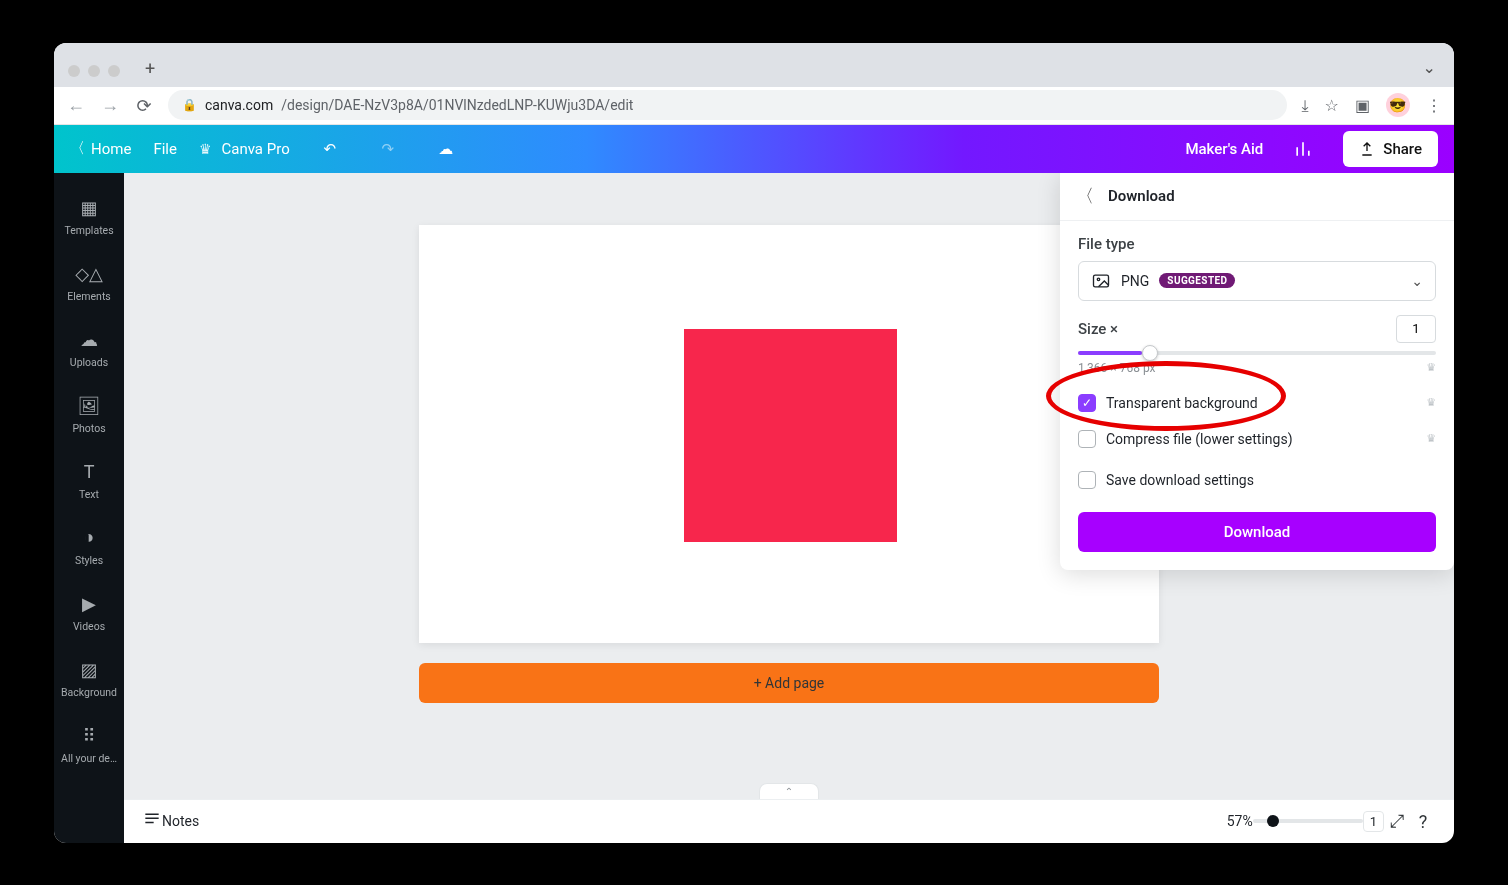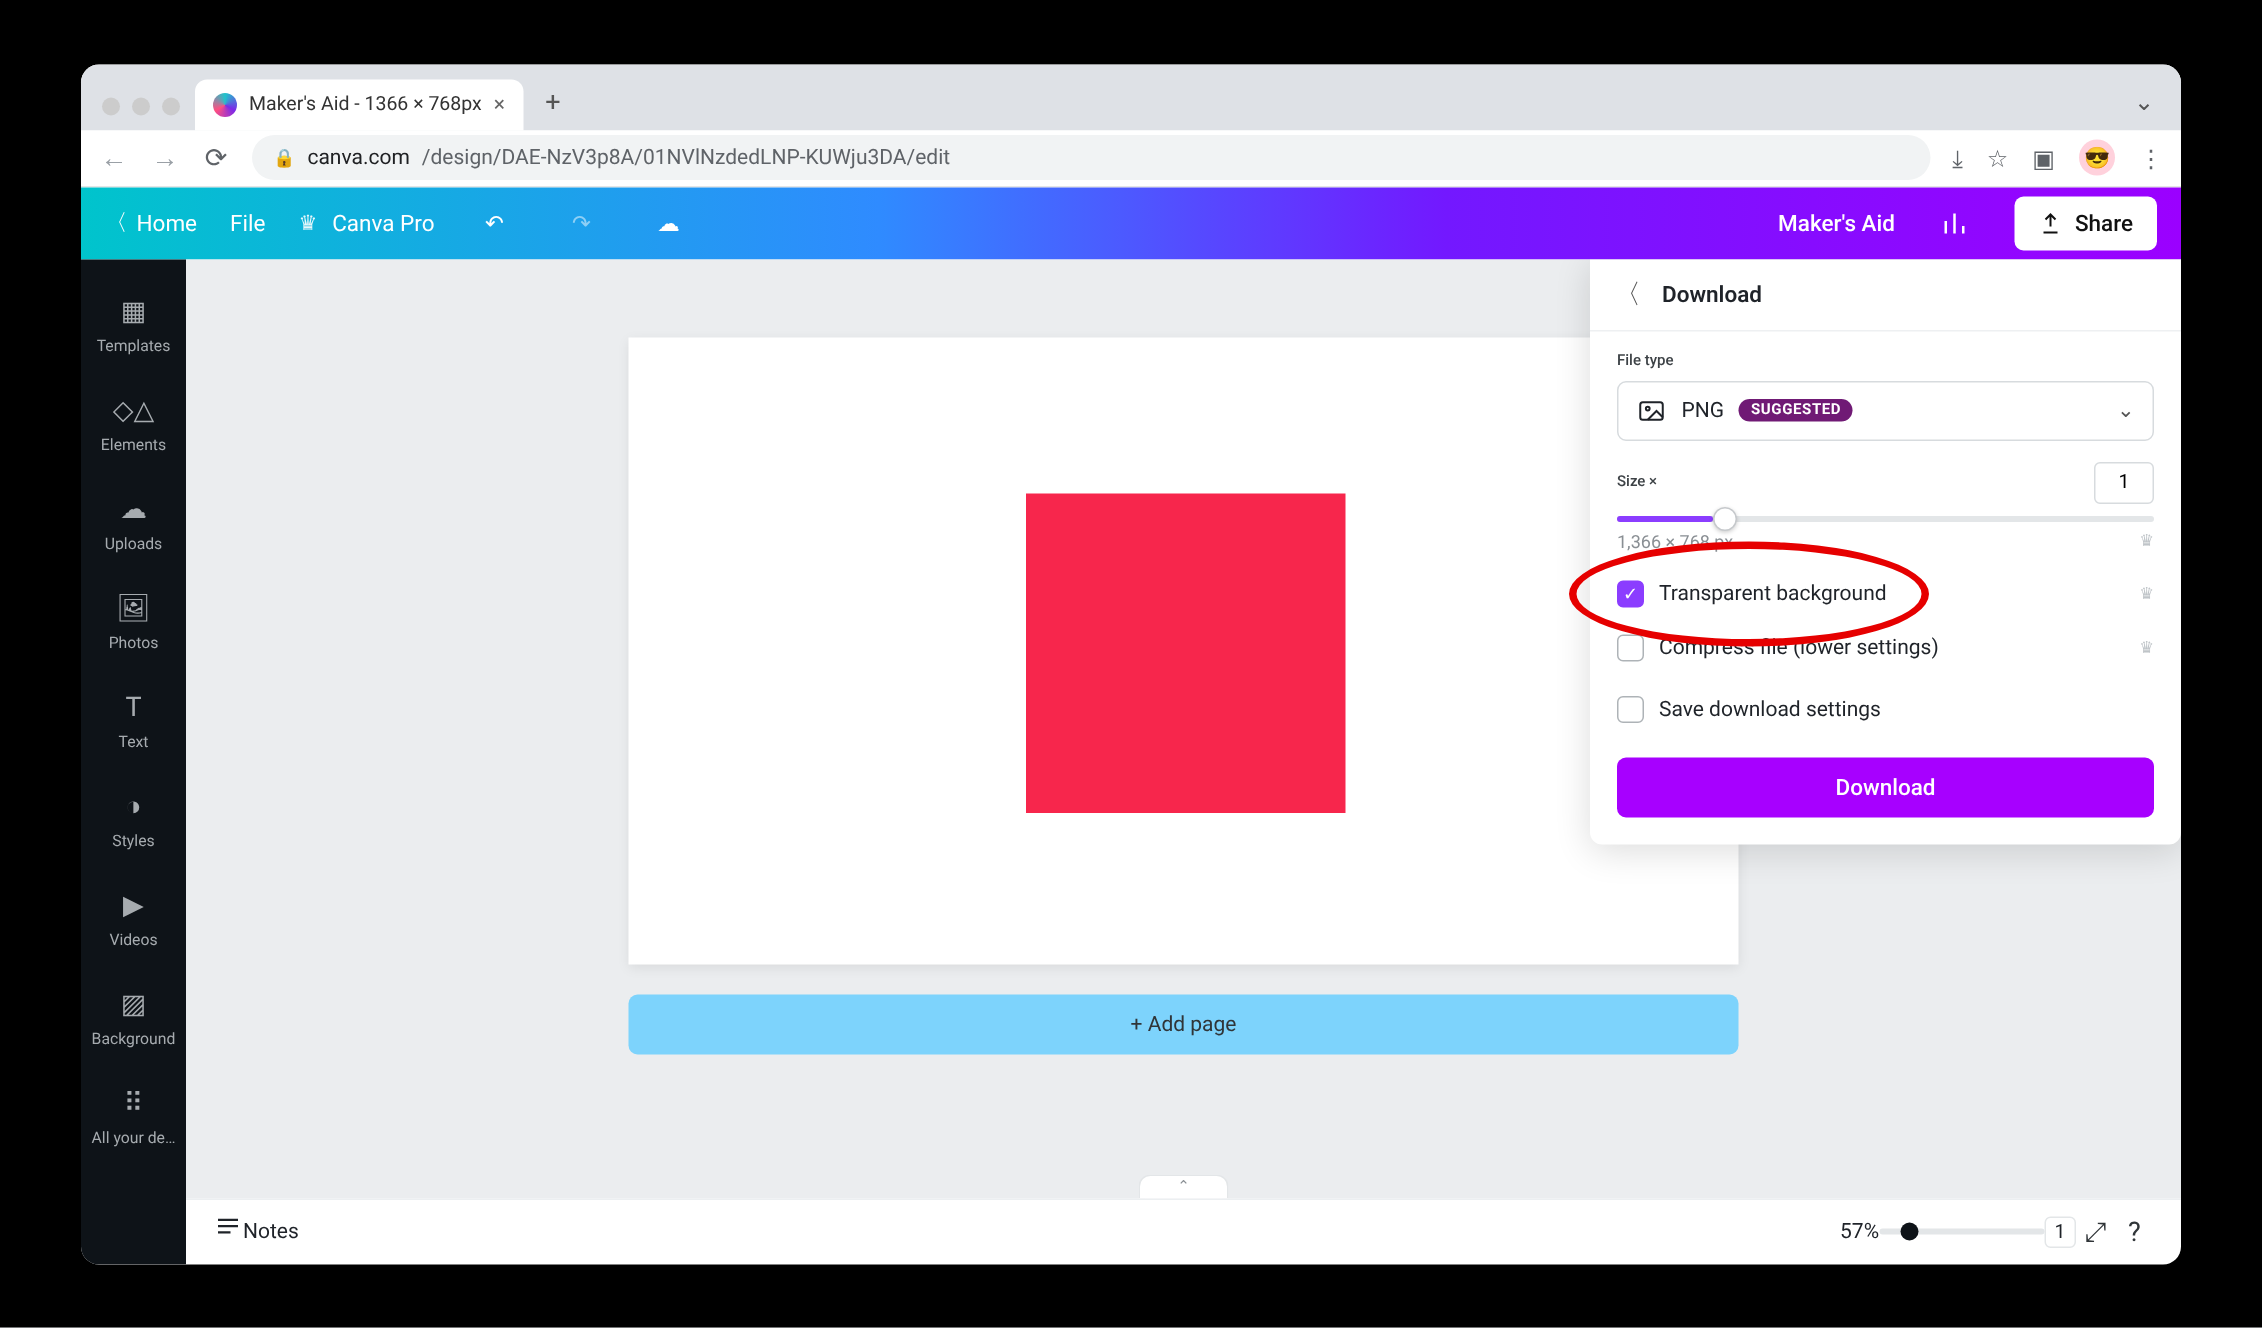--- a/index.html
+++ b/index.html
@@ -44,36 +44,36 @@
   .navitemph { display:flex; align-items:center; justify-content:center; font-size:18px;}
 
   .maincol { flex:1; display:flex; flex-direction:column; min-width:0; }
   .contextbar { height:48px; border-bottom:1px solid #eceff1; display:flex; align-items:center; padding:0 18px; gap:20px; font-size:15px; color:#1f2329;}
   .ctxitem { display:flex; align-items:center; gap:8px; }
   .divider { width:1px; height:26px; background:#e3e6e8; }
 
   .canvasarea { flex:1; background:#ebedef; position:relative; overflow:hidden; display:flex; flex-direction:column; align-items:center; }
   .page { width:740px; height:418px; background:#fff; margin-top:52px; box-shadow:0 2px 8px rgba(0,0,0,.08); position:relative;}
   .redsq { position:absolute; left:265px; top:104px; width:213px; height:213px; background:#f7264c; }
-  .addpage { width:740px; height:40px; margin-top:20px; background:#7dd3fc; border-radius:6px; display:flex; align-items:center; justify-content:center; font-size:14px; color:#303538; }
+  .addpage { width:740px; height:40px; margin-top:20px; background:#f97316; border-radius:6px; display:flex; align-items:center; justify-content:center; font-size:14px; color:#303538; }
   .tabhandle { position:absolute; bottom:0; left:50%; transform:translateX(-50%); width:60px; height:16px; background:#fff; border:1px solid #e3e6e8; border-bottom:none; border-radius:8px 8px 0 0; display:flex; align-items:center; justify-content:center; color:#8a8f94; font-size:10px;}
 
   
   .bottombar { height:44px; border-top:1px solid #eceff1; display:flex; align-items:center; padding:0 18px; font-size:14px; color:#1f2329;}
   .bottombar .spacer{flex:1;}
   .zoomtrack { width:110px; height:4px; background:#e3e6e8; border-radius:2px; position:relative;}
   .zoomtrack .knob { position:absolute; left:14px; top:-4px; width:12px; height:12px; border-radius:50%; background:#0e1318;}
   .pgcount { border:1px solid #e3e6e8; border-radius:4px; padding:2px 6px; font-size:13px;}
   .bicon { width:26px; text-align:center; color:#303538; font-size:18px;}
 
   
   .dlpanel { position:absolute; top:0; right:0; width:394px; background:#fff; border-radius:0 0 8px 8px; box-shadow:0 4px 24px rgba(0,0,0,.14); padding-bottom:18px; }
   .dlhead { height:48px; display:flex; align-items:center; gap:14px; padding:0 16px; font-weight:600; font-size:15px; color:#1f2329; border-bottom:1px solid #eef0f2;}
   .dlbody { padding: 14px 18px 0 18px; font-size:14px; color:#1f2329; }
-  .lbl { font-size:10px; color:#3d4246; margin-bottom:8px; font-weight:500;}
+  .lbl { font-size:15px; color:#3d4246; margin-bottom:8px; font-weight:500;}
   .select { height:40px; border:1px solid #d7dbde; border-radius:6px; display:flex; align-items:center; padding:0 12px; gap:10px; margin-bottom:14px;}
   .badge { background:#701a75; color:#fff; font-size:10px; font-weight:700; padding:2px 8px; border-radius:10px; letter-spacing:.4px;}
   .select .chev{margin-left:auto; color:#555;}
   .sizerow { display:flex; align-items:center; justify-content:space-between; margin-bottom:8px;}
   .sizeinput { width:40px; height:28px; border:1px solid #d7dbde; border-radius:4px; text-align:center; font-size:13px;}
   .slider { height:4px; background:#e3e6e8; border-radius:2px; position:relative; margin-bottom:6px;}
   .slider .fill { position:absolute; left:0; top:0; height:100%; width:18%; background:#8b3dff; border-radius:2px;}
   .slider .knob { position:absolute; left:18%; top:-6px; width:16px; height:16px; border-radius:50%; background:#fff; border:1px solid #c6c9cc; box-shadow:0 1px 3px rgba(0,0,0,.2);}
   .dims { font-size:12px; color:#8a8f94; display:flex; justify-content:space-between; align-items:flex-start; margin-bottom:10px;}
   .crownmini{font-size:11px; color:#bfc4c8;}
@@ -90,25 +90,20 @@
 <body>
 
 <div class="window">
 
   <div class="tabbar">
     <div class="traffic">
         <span></span>
         <span></span>
         <span></span>
       </div>
-    <div class="tab">
-      <span class="favicon"></span>
-      <span>Maker's Aid - 1366 × 768px</span>
-      <span class="close">×</span>
-    </div>
     <div class="newtab">+</div>
     <div class="tabspacer"></div>
     <div class="tabdrop">⌄</div>
   </div>
 
   <div class="urlbar">
     <span class="navbtn">←</span>
     <span class="navbtn">→</span>
     <span class="navbtn reload">⟳</span>
     <div class="omnibox">

